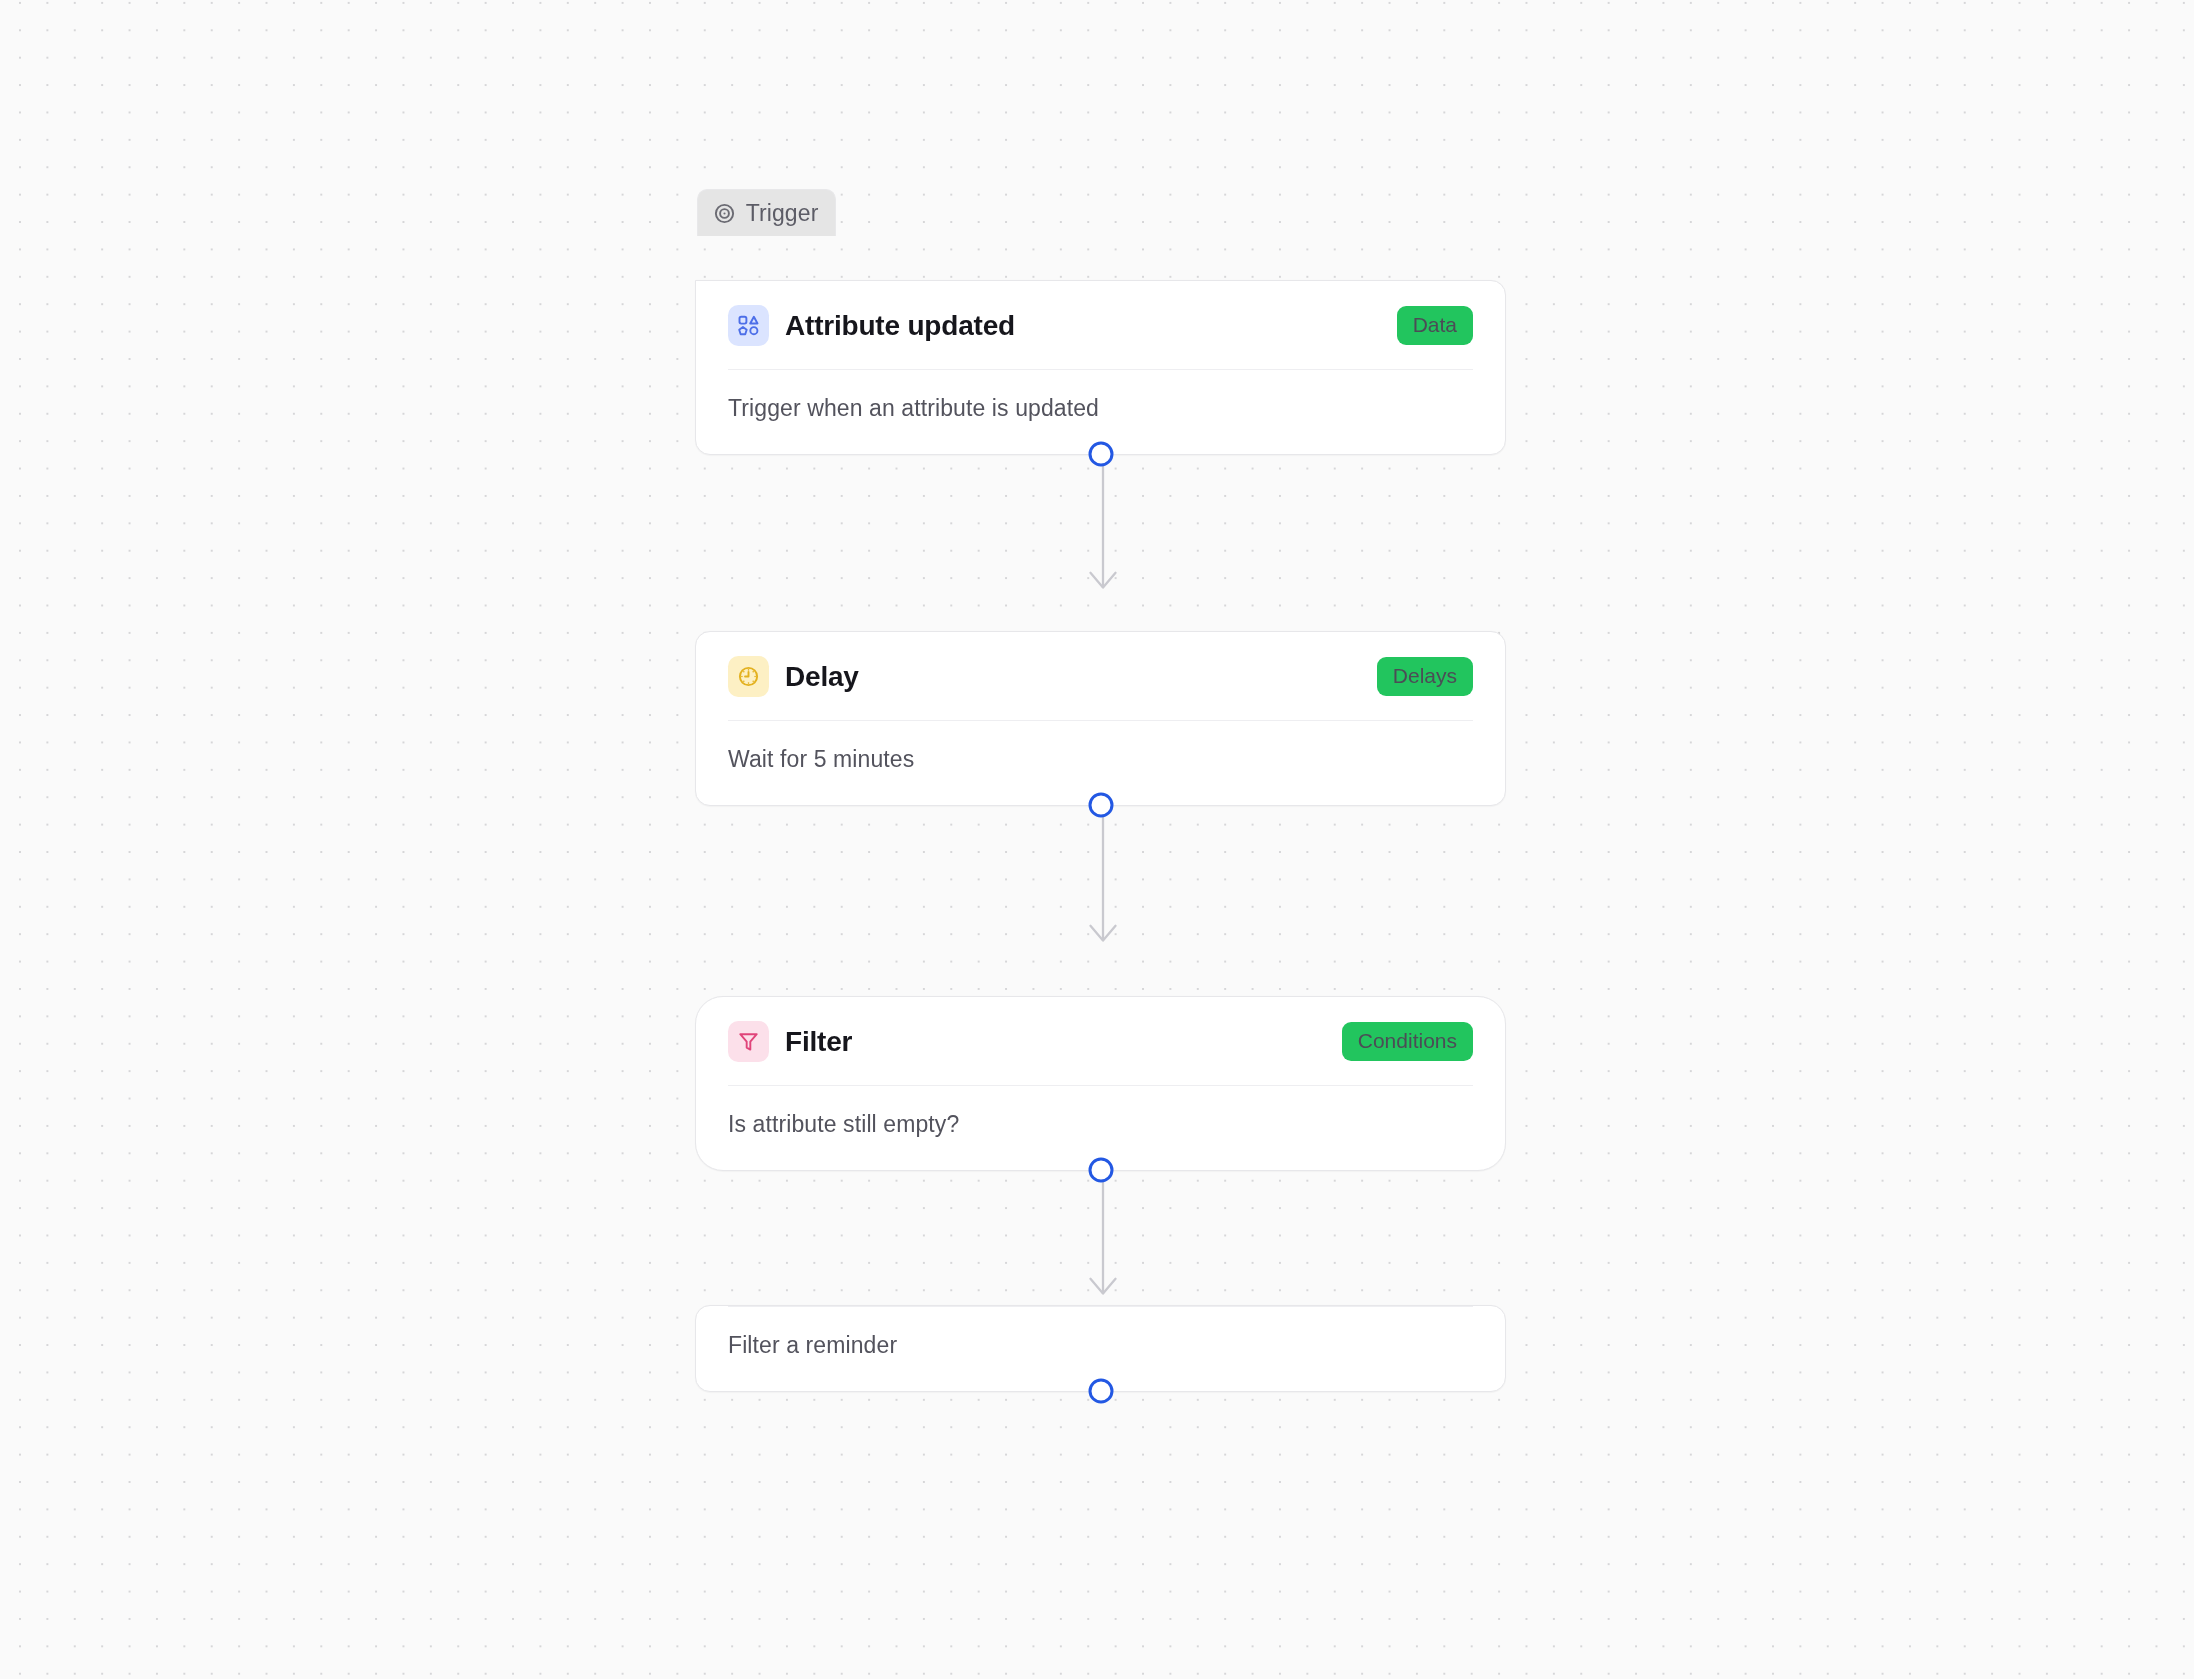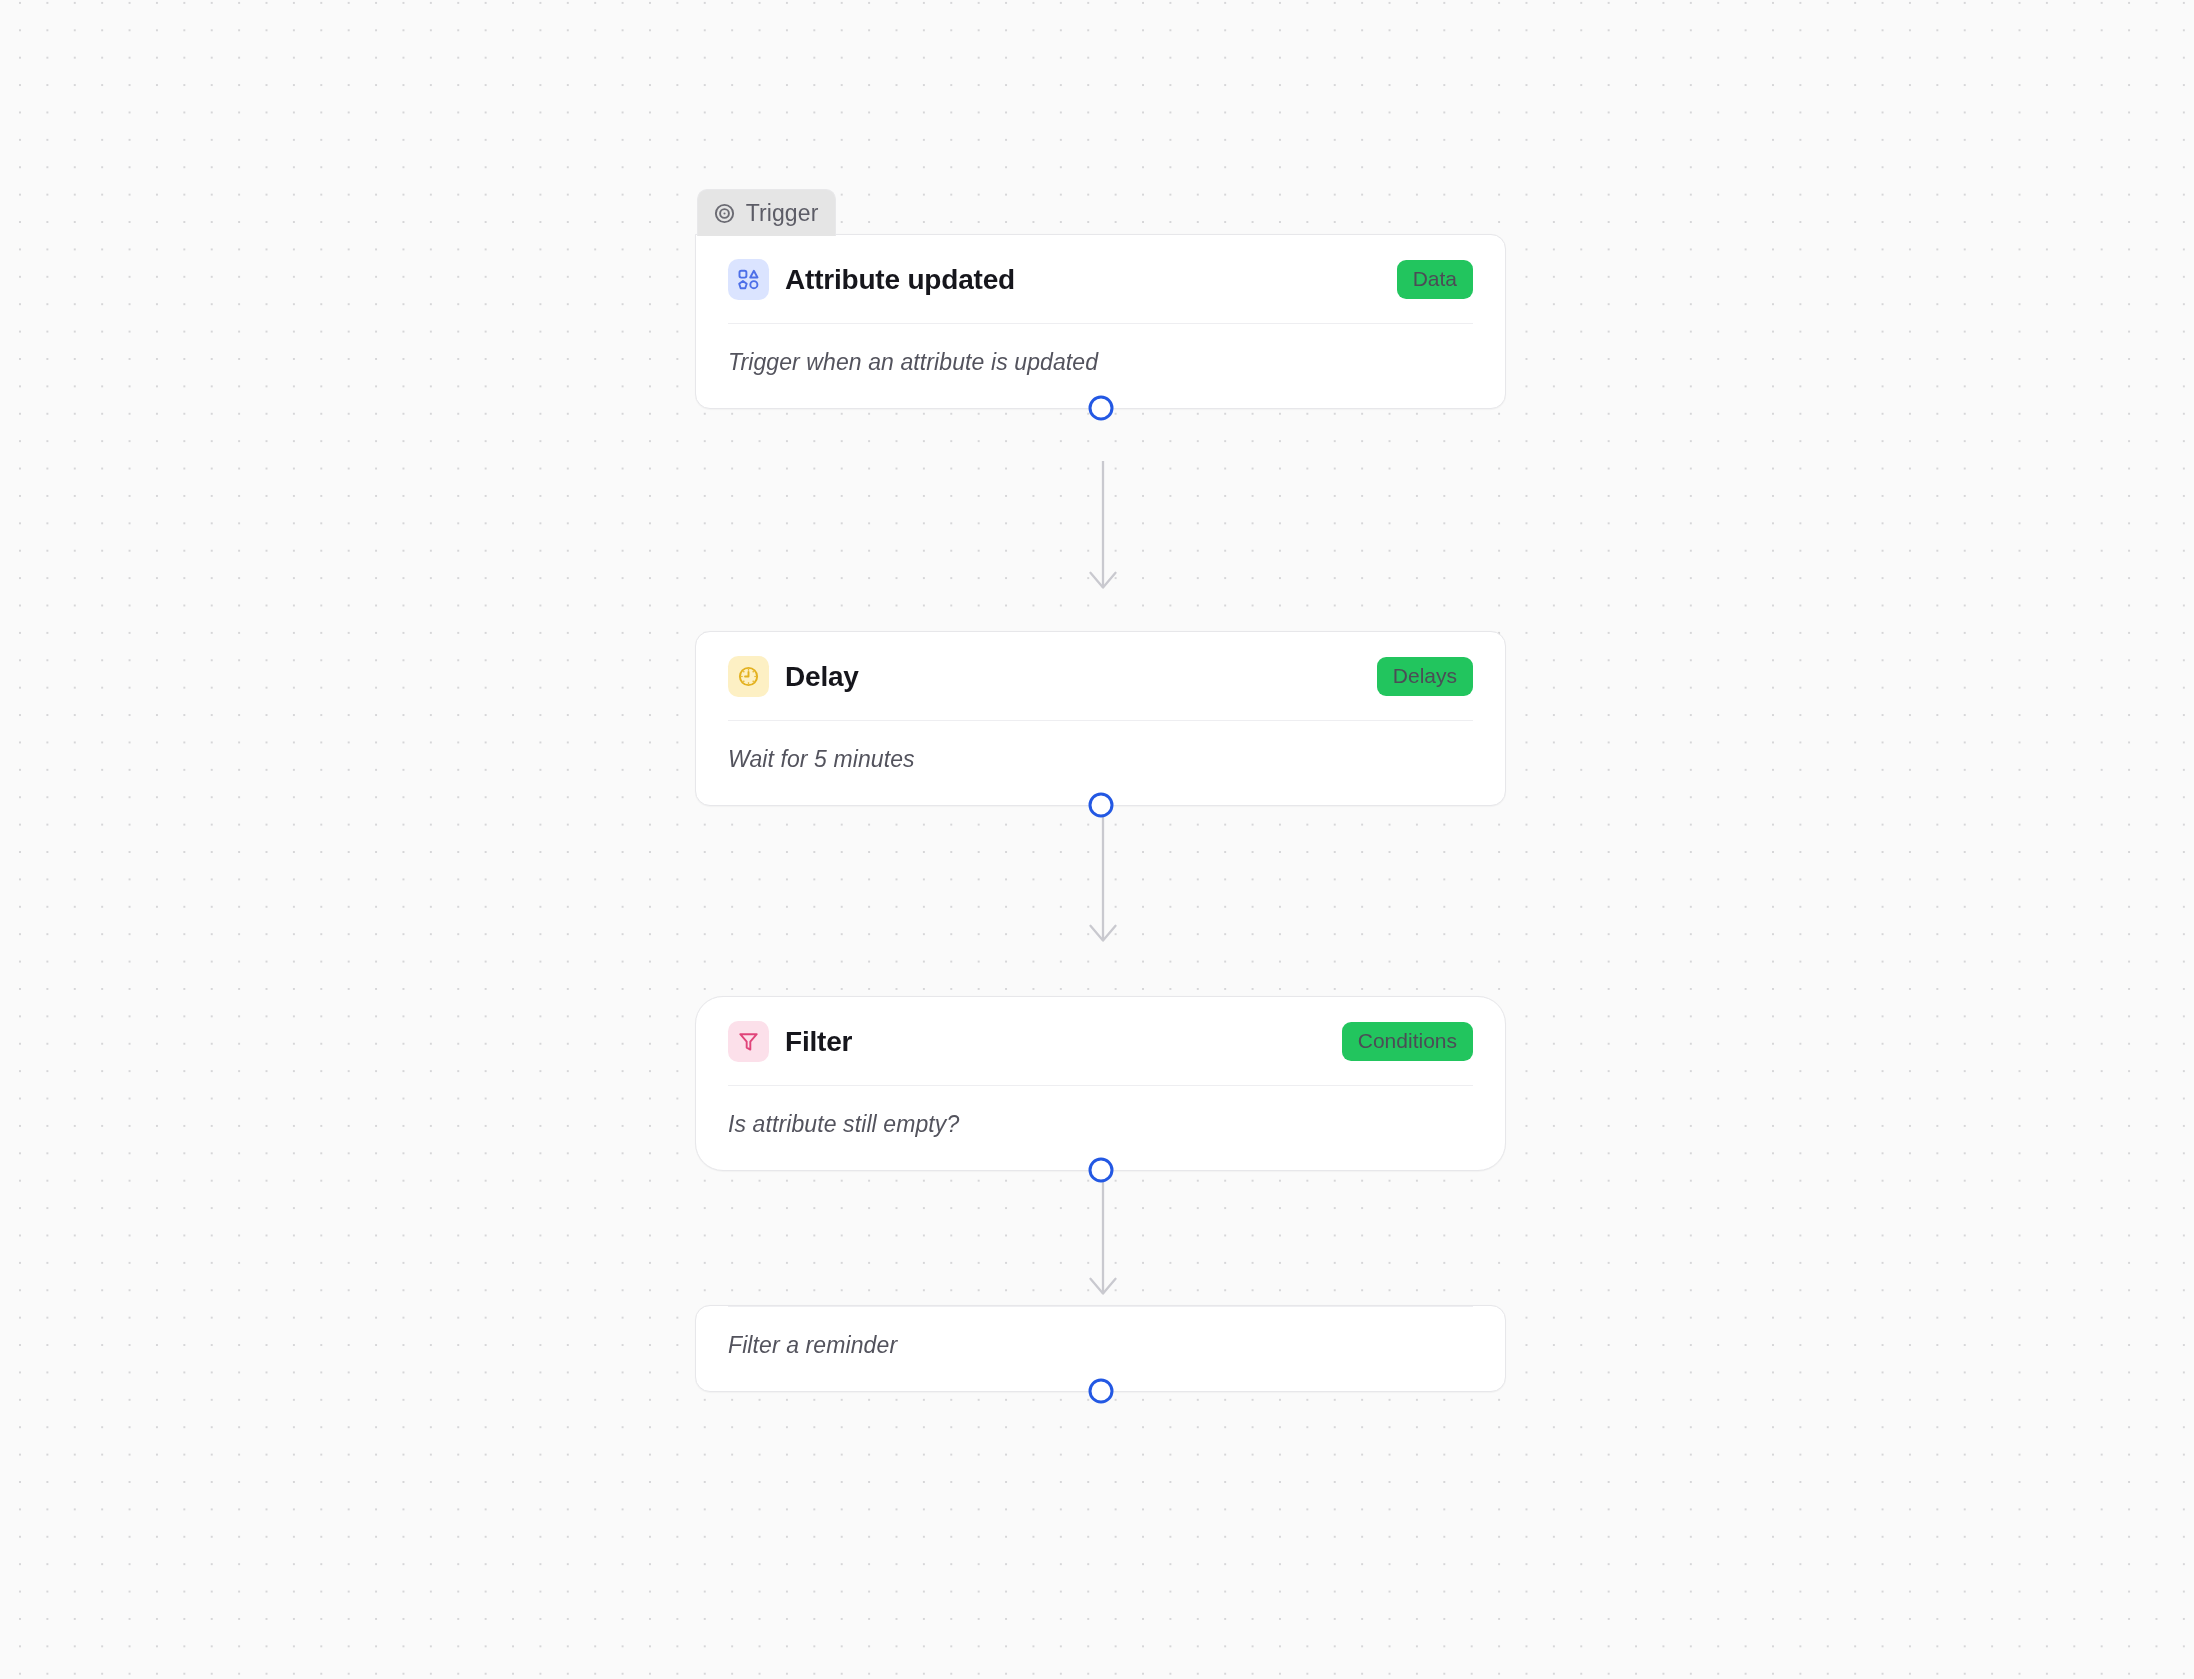--- a/index.html
+++ b/index.html
@@ -58,21 +58,21 @@
   .node-card {
     position: absolute;
     left: 695px;
     width: 811px;
     background: #ffffff;
     border: 1.1px solid #e7e7ea;
     border-radius: 15px;
     box-shadow: 0 0.6px 1.1px rgba(16,18,28,0.035);
     z-index: 2;
   }
-  .node-card.is-trigger { border-top-left-radius: 0; }
+  .node-card.is-trigger { border-top-left-radius: 0; margin-top: 46px; }
 
   .node-head {
     display: flex;
     align-items: center;
     padding: 24px 32px 23px 32px;
   }
   .node-icon {
     flex: 0 0 auto;
     width: 41px;
     height: 41px;
@@ -105,21 +105,20 @@
     height: 1.1px;
     background: #eeeef1;
     margin: 0 32px;
   }
 
   .node-body {
     padding: 25px 32px 32px 32px;
     font-size: 23px;
     color: #53535d;
     letter-spacing: 0.1px;
-    font-style: italic;
   }
 
   
   .handle {
     position: absolute;
     left: 50%;
     bottom: 0;
     transform: translate(-50%, 50%);
     width: 25px;
     height: 25px;

